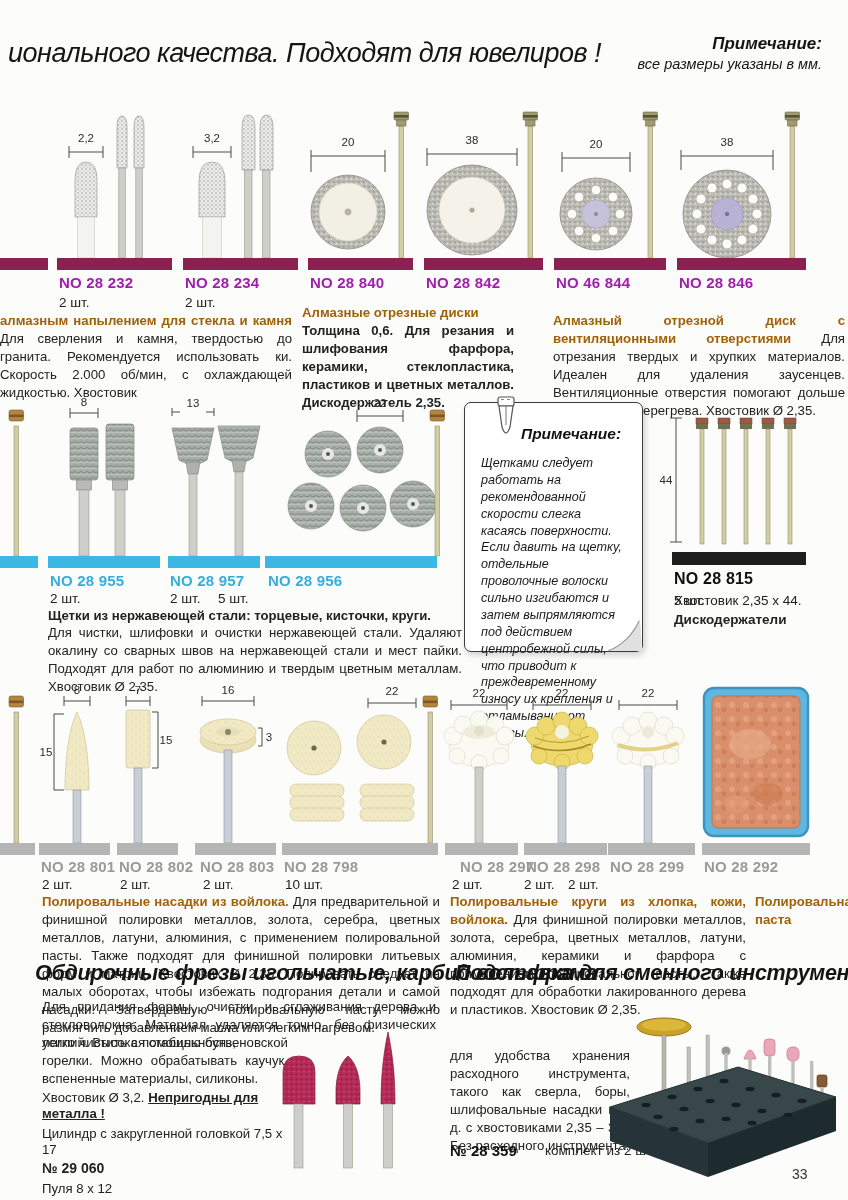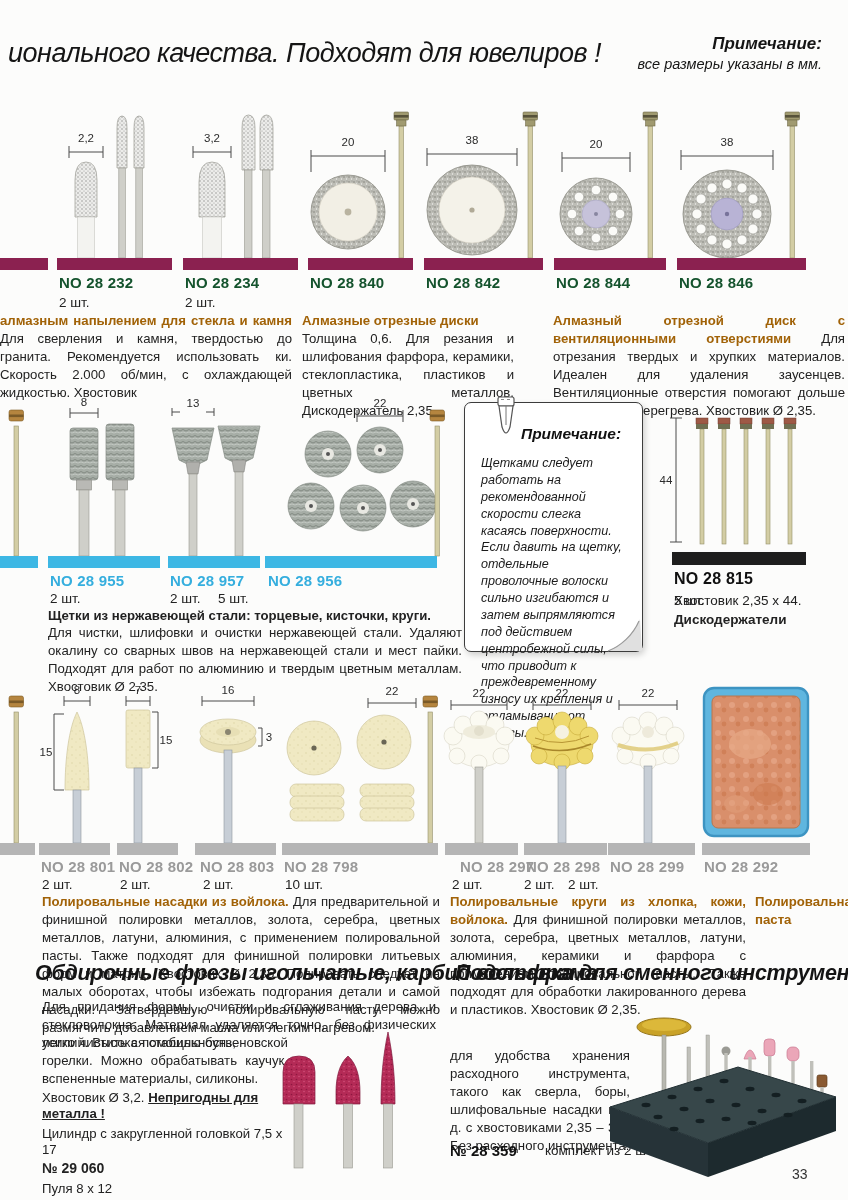--- a/index.html
+++ b/index.html
@@ -5,21 +5,21 @@
   html,body{margin:0;padding:0;background:#e9e9e9;}
   .page{position:relative;width:848px;height:1200px;background:#fcfcfb;overflow:hidden;
         font-family:"Liberation Sans",sans-serif;color:#1c1c1c;margin:0 auto;}
   .h-title{position:absolute;font-style:italic;font-weight:normal;font-size:27px;letter-spacing:-.5px;color:#151515;white-space:nowrap;}
   .hnote{position:absolute;text-align:right;font-style:italic;color:#151515;}
   .hnote .t{font-weight:bold;font-size:17px;}
   .hnote .s{font-size:14.5px;margin-top:2px;}
   .bar{position:absolute;height:12px;}
   .bar.m{background:#8b2150;} .bar.c{background:#3db7e4;} .bar.g{background:#b5b5b5;} .bar.k{background:#1e1e1e;}
   .code{position:absolute;font-weight:bold;font-size:15px;letter-spacing:.2px;white-space:nowrap;}
-  .code.m{color:#14532d;} .code.c{color:#35aede;} .code.g{color:#9a9a9a;} .code.k{color:#111;}
+  .code.m{color:#a21caf;} .code.c{color:#35aede;} .code.g{color:#9a9a9a;} .code.k{color:#111;}
   .qty{position:absolute;font-size:13.5px;color:#222;white-space:nowrap;}
   .p{position:absolute;font-size:13.2px;line-height:1.36;text-align:justify;color:#222;}
   .p b{color:#a16207;}
   .pl{text-align:left;}
   .sec-head{position:absolute;font-style:italic;font-weight:bold;font-size:21.5px;letter-spacing:-.3px;color:#141414;white-space:nowrap;}
   .notebox{position:absolute;left:464px;top:402px;width:177px;height:248px;background:#fff;
            border:1.7px solid #3c3c3c;border-radius:7px;box-shadow:2px 3px 6px rgba(0,0,0,.18);}
   .nb-title{position:absolute;left:56px;top:22px;font-style:italic;font-weight:bold;font-size:15.5px;color:#111;}
   .nb-body{position:absolute;left:16px;top:52px;width:146px;font-style:italic;font-size:12.6px;line-height:1.34;color:#1b1b1b;}
   .plist{position:absolute;font-size:13.2px;line-height:1.24;color:#222;}
@@ -191,31 +191,31 @@
   <div class="bar m" style="left:183px;top:258px;width:115px;"></div>
   <div class="bar m" style="left:308px;top:258px;width:105px;"></div>
   <div class="bar m" style="left:424px;top:258px;width:119px;"></div>
   <div class="bar m" style="left:554px;top:258px;width:112px;"></div>
   <div class="bar m" style="left:677px;top:258px;width:129px;"></div>
 
   <div class="code m" style="left:59px;top:274px;">NO 28 232</div>
   <div class="code m" style="left:185px;top:274px;">NO 28 234</div>
   <div class="code m" style="left:310px;top:274px;">NO 28 840</div>
   <div class="code m" style="left:426px;top:274px;">NO 28 842</div>
-  <div class="code m" style="left:556px;top:274px;">NO 28 844</div>
+  <div class="code m" style="left:556px;top:274px;">NO 46 844</div>
   <div class="code m" style="left:679px;top:274px;">NO 28 846</div>
 
   <div class="qty" style="left:59px;top:295px;">2 шт.</div>
   <div class="qty" style="left:185px;top:295px;">2 шт.</div>
 
   <div class="p" style="left:0;top:312px;width:292px;">
     <b>алмазным напылением для стекла и камня</b>
     <span>Для сверления и камня, твердостью до гранита. Рекомендуется использовать ки. Скорость 2.000 об/мин, с охлаждающей жидкостью. Хвостовик</span>
   </div>
-  <div class="p" style="left:302px;top:312px;width:212px;">
+  <div class="p" style="left:302px;top:304px;width:212px;font-weight:bold;">
     <b>Алмазные отрезные диски</b><br>
     <span>Толщина 0,6. Для резания и шлифования фарфора, керамики, стеклопластика, пластиков и цветных металлов. Дискодержатель 2,35.</span>
   </div>
   <div class="p" style="left:553px;top:312px;width:292px;">
     <b>Алмазный отрезной диск с вентиляционными отверстиями</b>
     <span>Для отрезания твердых и хрупких материалов. Идеален для удаления заусенцев. Вентиляционные отверстия помогают дольше работать без перегрева. Хвостовик Ø 2,35.</span>
   </div>
 
   <svg style="left:2px;top:398px;" width="28" height="160" viewBox="0 0 28 160">
     <rect x="12" y="28" width="4.4" height="130" class="shaft"></rect>

